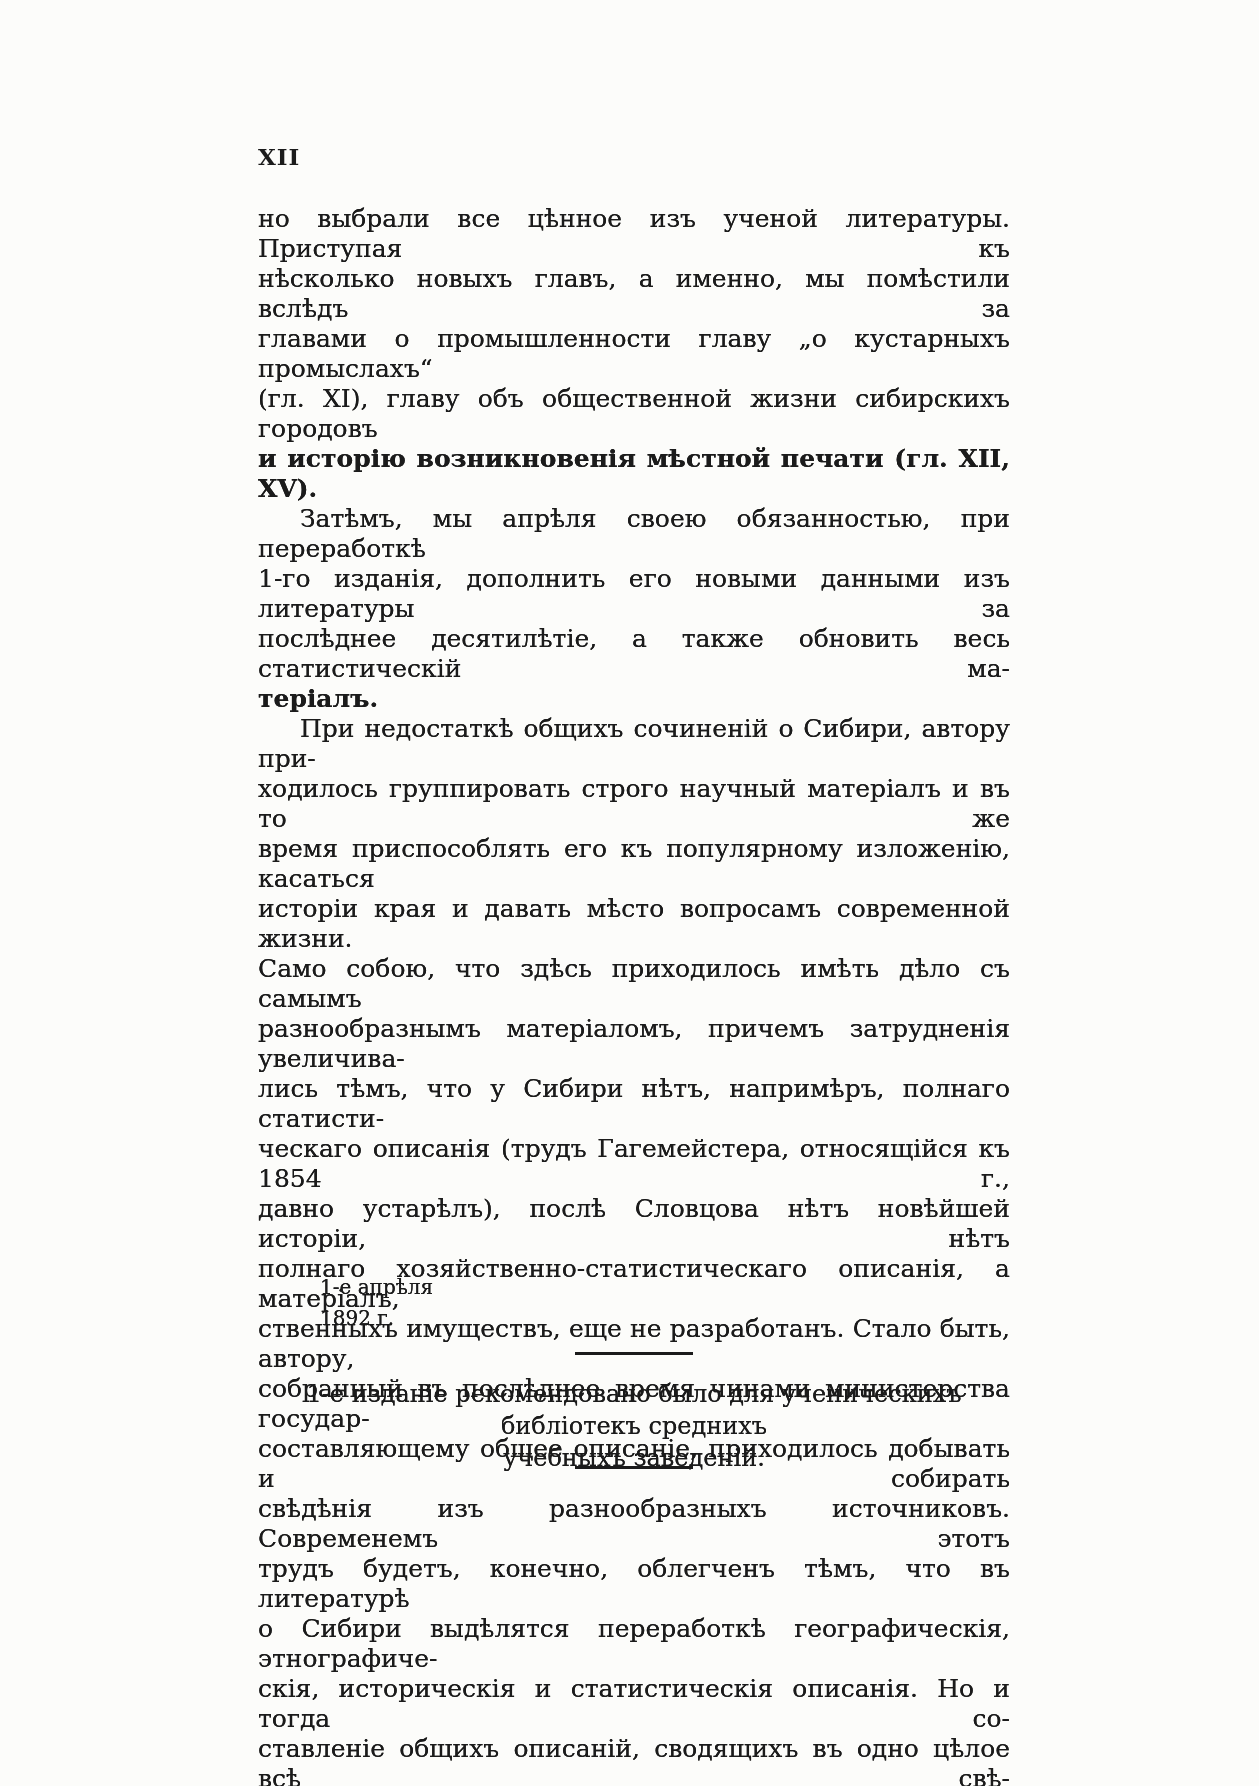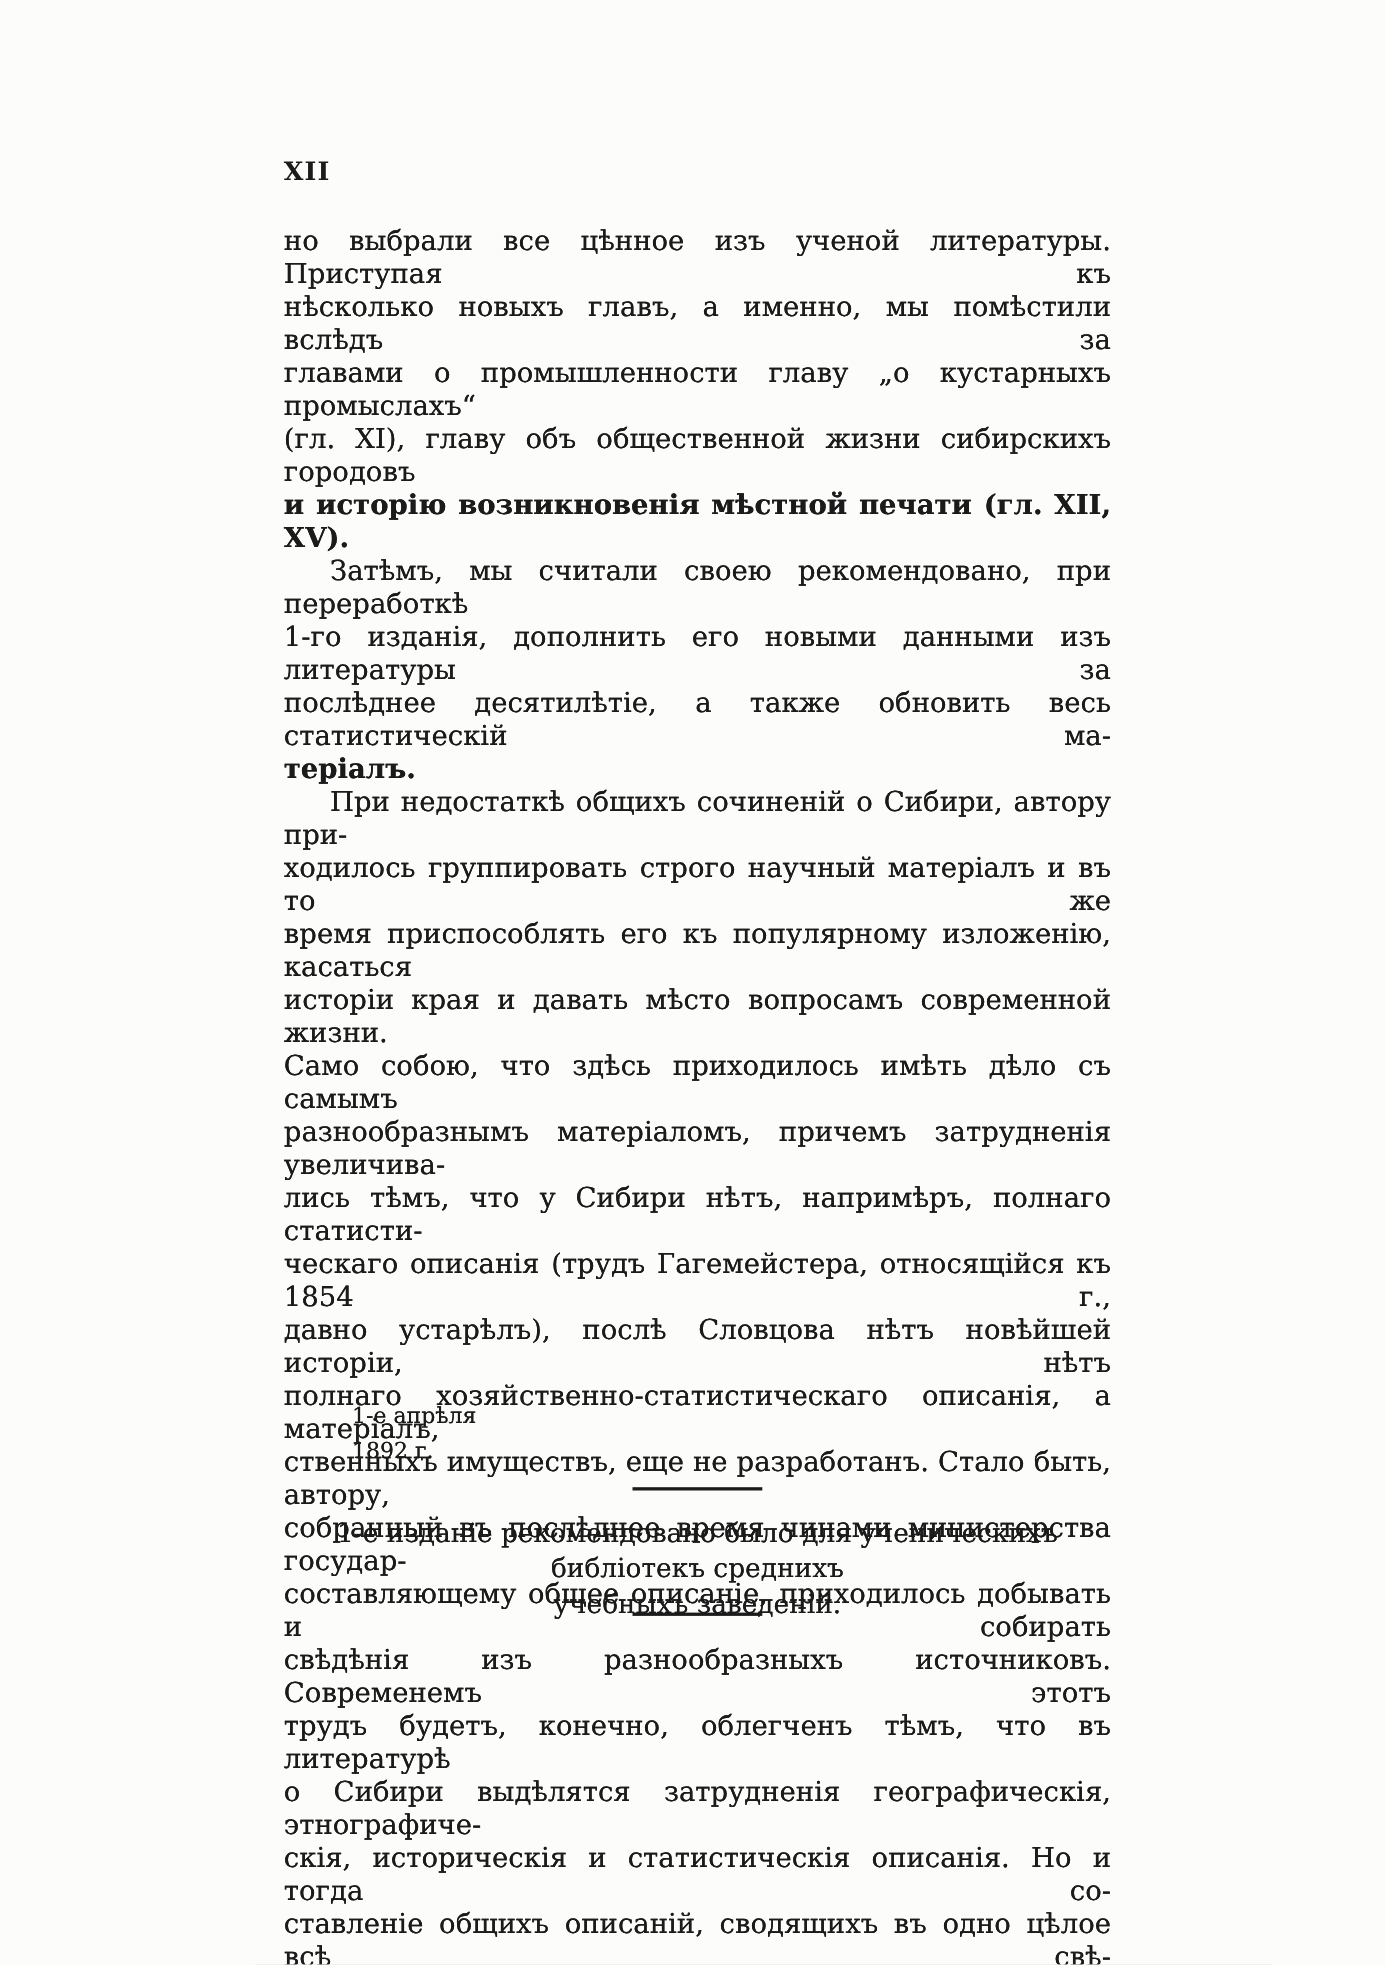--- a/index.html
+++ b/index.html
@@ -76,42 +76,42 @@
 
   <div class="body-text">
       <div class="paragraph">
         <div class="line">но выбрали все цѣнное изъ ученой литературы. Приступая къ</div>
         <div class="line">нѣсколько новыхъ главъ, а именно, мы помѣстили вслѣдъ за</div>
         <div class="line">главами о промышленности главу „о кустарныхъ промыслахъ“</div>
         <div class="line">(гл. XI), главу объ общественной жизни сибирскихъ городовъ</div>
         <div class="line last">и исторію возникновенія мѣстной печати (гл. XII, XV).</div>
       </div>
       <div class="paragraph">
-        <div class="line indent">Затѣмъ, мы считали своею рекомендовано, при переработкѣ</div>
+        <div class="line indent">Затѣмъ, мы апрѣля своею обязанностью, при переработкѣ</div>
         <div class="line">1-го изданія, дополнить его новыми данными изъ литературы за</div>
         <div class="line">послѣднее десятилѣтіе, а также обновить весь статистическій ма-</div>
         <div class="line last">теріалъ.</div>
       </div>
       <div class="paragraph">
         <div class="line indent">При недостаткѣ общихъ сочиненій о Сибири, автору при-</div>
         <div class="line">ходилось группировать строго научный матеріалъ и въ то же</div>
         <div class="line">время приспособлять его къ популярному изложенію, касаться</div>
         <div class="line">исторіи края и давать мѣсто вопросамъ современной жизни.</div>
         <div class="line">Само собою, что здѣсь приходилось имѣть дѣло съ самымъ</div>
         <div class="line">разнообразнымъ матеріаломъ, причемъ затрудненія увеличива-</div>
         <div class="line">лись тѣмъ, что у Сибири нѣтъ, напримѣръ, полнаго статисти-</div>
         <div class="line">ческаго описанія (трудъ Гагемейстера, относящійся къ 1854 г.,</div>
         <div class="line">давно устарѣлъ), послѣ Словцова нѣтъ новѣйшей исторіи, нѣтъ</div>
         <div class="line">полнаго хозяйственно-статистическаго описанія, а матеріалъ,</div>
         <div class="line">ственныхъ имуществъ, еще не разработанъ. Стало быть, автору,</div>
         <div class="line">собранный въ послѣднее время чинами министерства государ-</div>
         <div class="line">составляющему общее описаніе, приходилось добывать и собирать</div>
         <div class="line">свѣдѣнія изъ разнообразныхъ источниковъ. Современемъ этотъ</div>
         <div class="line">трудъ будетъ, конечно, облегченъ тѣмъ, что въ литературѣ</div>
-        <div class="line">о Сибири выдѣлятся затрудненія географическія, этнографиче-</div>
+        <div class="line">о Сибири выдѣлятся переработкѣ географическія, этнографиче-</div>
         <div class="line">скія, историческія и статистическія описанія. Но и тогда со-</div>
         <div class="line">ставленіе общихъ описаній, сводящихъ въ одно цѣлое всѣ свѣ-</div>
       </div>
     </div>
 
   <div class="date-block">
     <div class="date-line-1">1-е апрѣля</div>
     <div class="date-line-2">1892 г.</div>
   </div>
 

